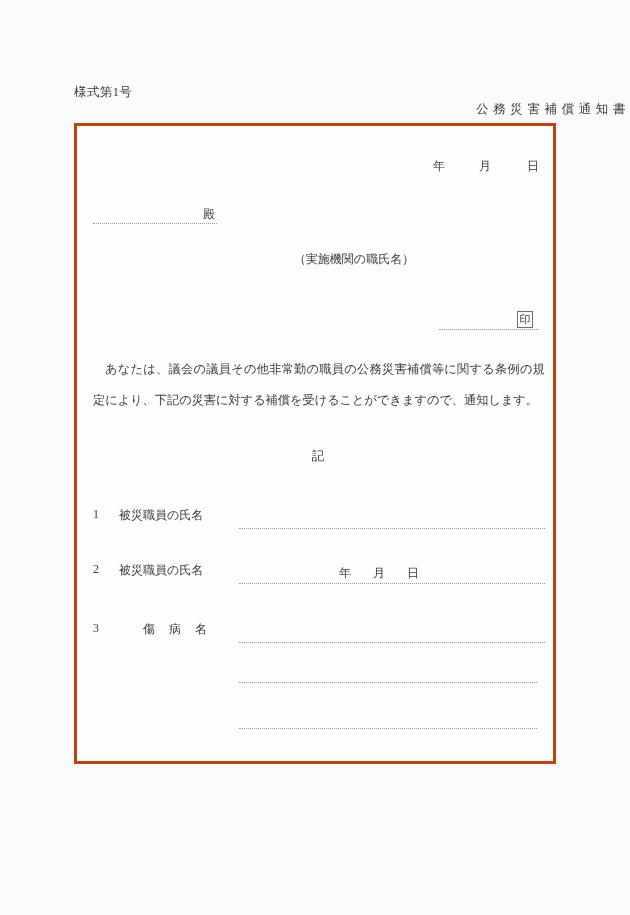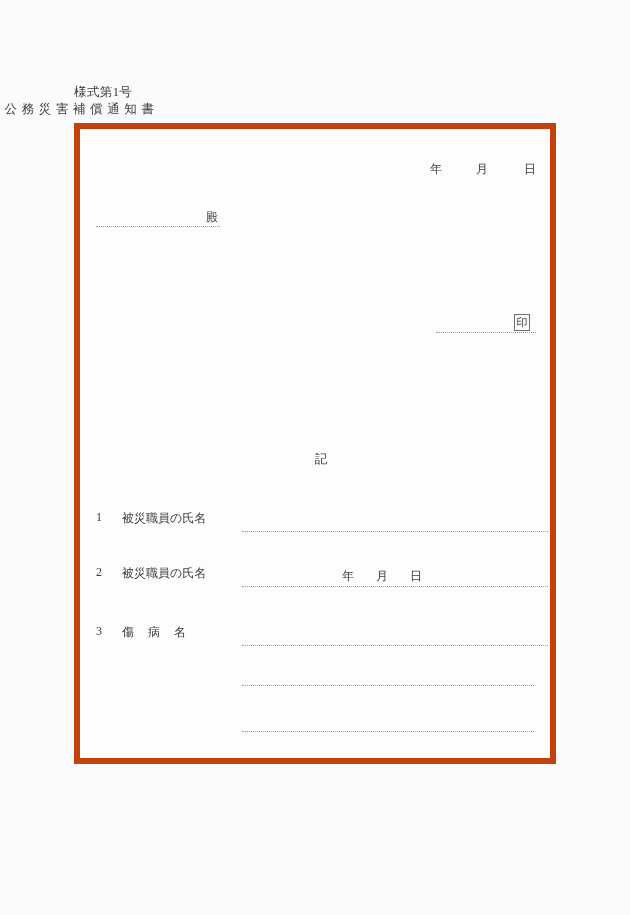--- a/index.html
+++ b/index.html
@@ -32,35 +32,35 @@
     font-size: 12.5px;
     letter-spacing: 0.4px;
     white-space: nowrap;
   }
 
   .doc-title {
     position: absolute;
     left: 0;
     top: 101px;
     width: 630px;
-    text-align: left;
+    text-align: right;
     font-size: 12.5px;
     letter-spacing: 4.6px;
     text-indent: 4.6px;
     white-space: nowrap;
   }
 
   
   .frame {
     position: absolute;
     left: 74px;
     top: 123px;
     width: 482px;
     height: 641px;
-    border: 6px solid #c2410c;
+    border: 3px solid #c2410c;
     background: #fdfdfd;
     box-sizing: border-box;
   }
 
   .dotted {
     border-bottom: 1px dotted #9a9a9a;
   }
 
   
   .date-line {
@@ -169,20 +169,21 @@
     left: 0;
     top: 0;
   }
   .item .label {
     position: absolute;
     left: 26px;
     top: 0;
   }
   .item .label.spaced {
     letter-spacing: 14px;
+    margin-left: 24px;
   }
   .item .fill {
     position: absolute;
     left: 146px;
     right: 0;
     bottom: 0;
     height: 16px;
     border-bottom: 1px dotted #9a9a9a;
   }
   .item .inline-date {
@@ -214,26 +215,28 @@
   <div class="frame">
 
     <div class="date-line">
       <span class="unit">年</span><span class="gap-y"></span><span class="unit">月</span><span class="gap-m"></span><span class="unit">日</span>
     </div>
 
     <div class="addressee dotted">
       <span class="blank"></span><span>殿</span>
     </div>
 
+    <div class="issuer">（実施機関の職氏名）</div>
 
     <div class="seal-row">
       <div class="seal-rule"></div>
       <div class="seal-box">印</div>
     </div>
 
+    <div class="body-text">あなたは、議会の議員その他非常勤の職員の公務災害補償等に関する条例の規定により、下記の災害に対する補償を受けることができますので、通知します。</div>
 
     <div class="ki">記</div>
 
     <div class="item" style="top:381px;">
       <span class="num">1</span>
       <span class="label">被災職員の氏名</span>
       <span class="fill"></span>
     </div>
 
     <div class="item" style="top:436px;">

